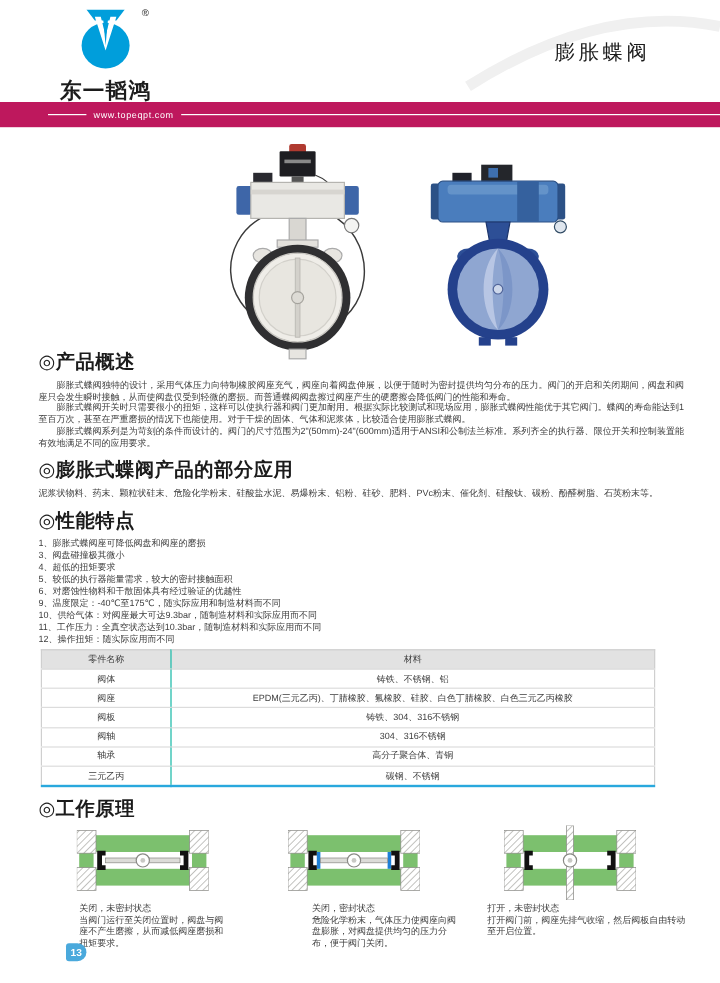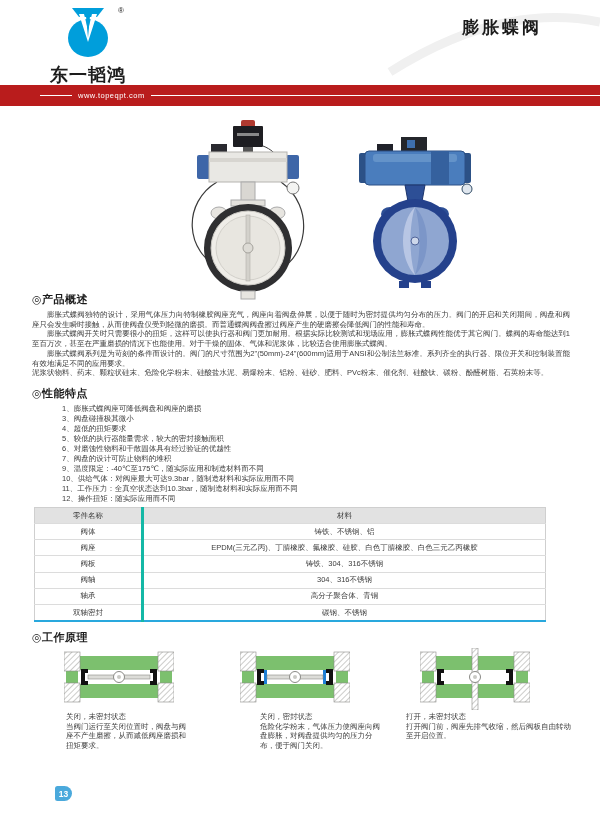--- a/index.html
+++ b/index.html
@@ -6,48 +6,48 @@
   html,body { background:#ffffff; }
   body { font-family:"Liberation Sans","DejaVu Sans",sans-serif; color:#3a3a3a; }
   .page { position:relative; width:600px; height:819px; background:#fff; overflow:hidden; margin:0 auto; }
 
   
   .logo-block { position:absolute; left:44px; top:8px; width:88px; text-align:center; }
   .logo-mark { position:relative; display:inline-block; }
   .reg { position:absolute; right:-10px; top:-2px; font-size:8px; color:#222; }
   .logo-text { margin-top:1px; font-size:18px; font-weight:bold; color:#1c1c1c; letter-spacing:1px; white-space:nowrap; }
   .swoosh { position:absolute; right:0; top:0; }
-  .page-title { position:absolute; right:58px; top:16px; font-size:17px; font-weight:bold; color:#1b1b1b; letter-spacing:3px; }
-
-  .blue-bar { position:absolute; left:0; top:85px; width:600px; height:21px; background:#b91c1c; display:flex; align-items:center; }
+  .page-title { position:absolute; right:58px; top:32px; font-size:17px; font-weight:normal; color:#1b1b1b; letter-spacing:3px; }
+
+  .blue-bar { position:absolute; left:0; top:85px; width:600px; height:21px; background:#be185d; display:flex; align-items:center; }
   .bar-line { height:1px; background:#ffffff; }
   .bar-line.short { width:32px; margin-left:40px; }
   .bar-line.long { flex:1; margin-right:0; }
   .bar-site { color:#ffffff; font-size:7.5px; letter-spacing:.5px; padding:0 6px; white-space:nowrap; }
 
   
   .product-left  { position:absolute; left:181px; top:120px; }
   .product-right { position:absolute; left:343px; top:137px; }
 
   
   .content { position:absolute; left:32px; top:292px; width:538px; }
-  .sec-h { font-size:11px; font-weight:bold; color:#1b1b1b; margin-bottom:3px; letter-spacing:.5px; }
+  .sec-h { font-size:16px; font-weight:bold; color:#1b1b1b; margin-bottom:3px; letter-spacing:.5px; }
   .sec-h.mt { margin-top:8px; }
   .para { font-size:7.5px; line-height:9.7px; color:#3d3d3d; text-indent:2em; text-align:justify; }
   .plain { font-size:7.5px; line-height:9.7px; color:#3d3d3d; text-align:justify; }
-  .feat-row { font-size:7.5px; line-height:10px; color:#3d3d3d;margin-left:30px; }
+  .feat-row { font-size:7.5px; line-height:10px; color:#3d3d3d; }
 
   
   table.mat { width:512px; margin-left:2px; border-collapse:collapse; margin-top:3px;
               border:1px solid #cfcfcf; border-bottom:2px solid #29a8dd; }
   table.mat th { background:#e2e2e2; font-weight:normal; }
   table.mat th, table.mat td {
       font-size:7.5px; color:#3d3d3d; text-align:center; padding:2.6px 4px;
       border-bottom:1px solid #dcdcdc; }
-  table.mat th:first-child, table.mat td:first-child { width:108px; border-right:3px solid #14b8a6;margin-top:32px; }
+  table.mat th:first-child, table.mat td:first-child { width:108px; border-right:1px solid #14b8a6;margin-top:32px; }
 
   
   .principle { position:relative; height:120px; margin-top:3px; }
   .diagram { position:absolute; top:0; }
   .d1 { left:32px; } .d2 { left:208px; } .d3 { left:388px; }
   .pr-cap { position:absolute; top:64px; font-size:7.5px; line-height:9.6px; color:#3d3d3d; }
   .c1 { left:34px;  width:120px; }
   .c2 { left:228px; width:120px; }
   .c3 { left:374px; width:168px; }
 
@@ -143,30 +143,30 @@
     <rect x="78" y="144" width="10" height="7" fill="#24418c"></rect>
   </svg>
 
   <div class="content">
 
     <div class="sec-h">◎产品概述</div>
     <p class="para">膨胀式蝶阀独特的设计，采用气体压力向特制橡胶阀座充气，阀座向着阀盘伸展，以便于随时为密封提供均匀分布的压力。阀门的开启和关闭期间，阀盘和阀座只会发生瞬时接触，从而使阀盘仅受到轻微的磨损。而普通蝶阀阀盘擦过阀座产生的硬磨擦会降低阀门的性能和寿命。</p>
     <p class="para">膨胀式蝶阀开关时只需要很小的扭矩，这样可以使执行器和阀门更加耐用。根据实际比较测试和现场应用，膨胀式蝶阀性能优于其它阀门。蝶阀的寿命能达到1至百万次，甚至在严重磨损的情况下也能使用。对于干燥的固体、气体和泥浆体，比较适合使用膨胀式蝶阀。</p>
     <p class="para">膨胀式蝶阀系列是为苛刻的条件而设计的。阀门的尺寸范围为2"(50mm)-24"(600mm)适用于ANSI和公制法兰标准。系列齐全的执行器、限位开关和控制装置能有效地满足不同的应用要求。</p>
 
+    <div class="sec-h mt">◎膨胀式蝶阀产品的部分应用</div>
     <p class="plain">泥浆状物料、药末、颗粒状硅末、危险化学粉末、硅酸盐水泥、易爆粉末、铝粉、硅砂、肥料、PVc粉末、催化剂、硅酸钛、碳粉、酚醛树脂、石英粉末等。</p>
 
     <div class="sec-h mt">◎性能特点</div>
     <div>
       <div class="feat-row">1、膨胀式蝶阀座可降低阀盘和阀座的磨损</div>
       <div class="feat-row">3、阀盘碰撞极其微小</div>
       <div class="feat-row">4、超低的扭矩要求</div>
       <div class="feat-row">5、较低的执行器能量需求，较大的密封接触面积</div>
       <div class="feat-row">6、对磨蚀性物料和干散固体具有经过验证的优越性</div>
-      <div class="feat-row">7、阀盘的设计可防止物料的堆积</div>
       <div class="feat-row">9、温度限定：-40℃至175℃，随实际应用和制造材料而不同</div>
       <div class="feat-row">10、供给气体：对阀座最大可达9.3bar，随制造材料和实际应用而不同</div>
       <div class="feat-row">11、工作压力：全真空状态达到10.3bar，随制造材料和实际应用而不同</div>
       <div class="feat-row">12、操作扭矩：随实际应用而不同</div>
     </div>
 
     <table class="mat">
       <thead>
         <tr>
           <th>零件名称</th>
@@ -188,21 +188,21 @@
         </tr>
         <tr>
           <td>阀轴</td>
           <td>304、316不锈钢</td>
         </tr>
         <tr>
           <td>轴承</td>
           <td>高分子聚合体、青铜</td>
         </tr>
         <tr>
-          <td>双轴密封</td>
+          <td>三元乙丙</td>
           <td>碳钢、不锈钢</td>
         </tr>
       </tbody>
     </table>
 
     <div class="sec-h mt">◎工作原理</div>
 
     <div class="principle">
 
       <svg class="diagram d1" width="110" height="62" viewBox="0 0 110 62">

